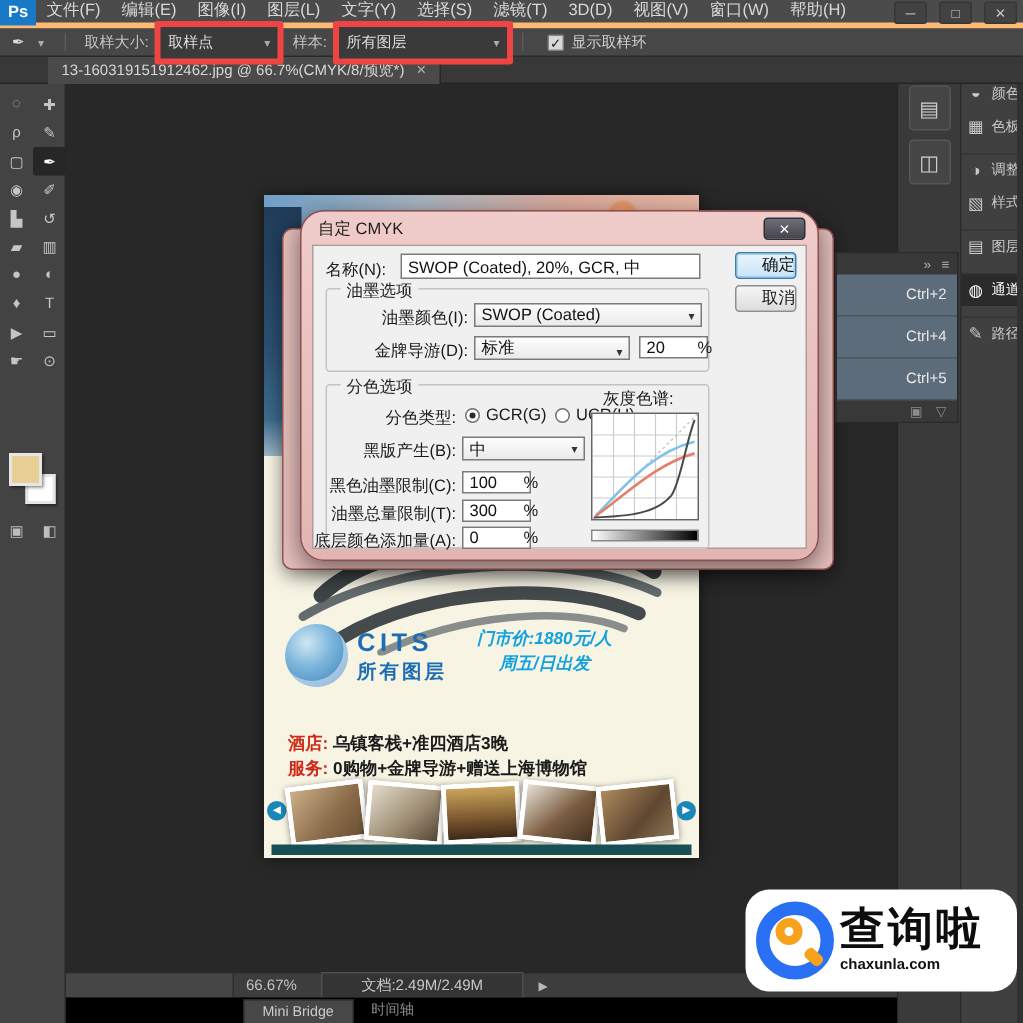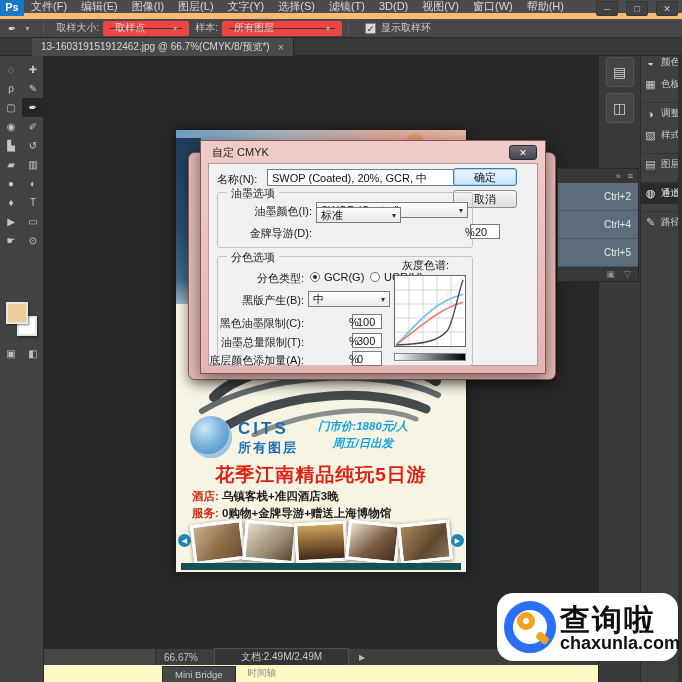--- a/index.html
+++ b/index.html
@@ -1,32 +1,32 @@
 <!DOCTYPE html>
 <html><head>
 <meta charset="utf-8">
 <style>
   * { margin:0; padding:0; box-sizing:border-box; }
   html,body { background:#1d1d1d; }
   body { font-family:"Liberation Sans", sans-serif; }
   #app { position:relative; width:682px; height:682px; background:#272727; overflow:hidden; }
 
   
-  .menubar { position:absolute; left:0; top:0; width:682px; height:19px; background:#4b4b4b; border-bottom:6px solid #fdba74; display:flex; align-items:center; z-index:20; }
+  .menubar { position:absolute; left:0; top:0; width:682px; height:19px; background:#4b4b4b; border-bottom:4px solid #fdba74; display:flex; align-items:center; z-index:20; }
   .ps-logo { width:24px; height:19px; background:#1879c7; color:#fff; font-size:11px; font-weight:bold; display:flex; align-items:center; justify-content:center; }
   .menu-item { font-size:11px; color:#d8d8d8; padding:0 7px; line-height:19px; }
   .win-controls { position:absolute; right:4px; top:1px; display:flex; gap:8px; }
   .win-btn { width:22px; height:15px; color:#c9c9c9; font-size:9px; text-align:center; line-height:15px; background:#424242; border:1px solid #363636; border-radius:2px; }
 
   
   .optionsbar { position:absolute; left:0; top:19px; width:682px; height:19px; background:#474747; border-bottom:1px solid #2a2a2a; display:flex; align-items:center; font-size:10px; color:#cfcfcf; z-index:20; }
   .tool-chip { display:flex; align-items:center; gap:3px; padding:0 8px; color:#ddd; }
   .vsep { width:1px; height:12px; background:#5a5a5a; margin:0 6px; }
   .opt-label { margin:0 4px 0 6px; color:#c4c4c4; }
-  .dd { display:flex; align-items:center; justify-content:space-between; background:#3a3a3a; border:7px solid #ef4444; border-radius:2px; height:15px; padding:0 5px; color:#ddd; }
+  .dd { display:flex; align-items:center; justify-content:space-between; background:#3a3a3a; border:4px solid #ef4444; border-radius:2px; height:29px; padding:0 5px; color:#ddd; }
   .dd-sample { width:86px; } .dd-layers { width:120px; }
   .chev { font-size:8px; color:#aaa; margin-left:6px; }
   .cb-wrap { display:flex; align-items:center; gap:5px; margin-left:10px; }
   .cb { width:11px; height:11px; background:#d8d8d8; border:1px solid #808080; font-size:9px; line-height:10px; text-align:center; color:#222; border-radius:1px; }
 
   
   .tabbar { position:absolute; left:0; top:38px; width:682px; height:18px; background:#383838; border-bottom:1px solid #242424; z-index:18; }
   .doctab { position:absolute; left:32px; top:0; height:18px; background:#4a4a4a; color:#d6d6d6; font-size:10px; display:flex; align-items:center; gap:8px; padding:0 9px; border-right:1px solid #262626; }
   .tab-close { color:#b5b5b5; font-size:11px; }
 
@@ -63,41 +63,41 @@
   .p2 { left:68px; transform:rotate(5deg); background:linear-gradient(135deg,#e4dccd,#9a8a70 60%,#564433); }
   .p3 { left:119px; transform:rotate(-3deg); background:linear-gradient(180deg,#caa45c,#6d4b28 70%,#3c2a18); }
   .p4 { left:171px; transform:rotate(6deg); background:linear-gradient(135deg,#e8e2d6,#7a5c40 55%,#4a3categ424;); background:linear-gradient(135deg,#e8e2d6,#7a5c40 55%,#42311f); }
   .p5 { left:223px; transform:rotate(-6deg); background:linear-gradient(135deg,#ae8a5e,#5f4730 60%,#8a7353); }
   .car-arrow { position:absolute; top:14px; width:13px; height:13px; border-radius:50%; background:#1b87b8; color:#fff; font-size:7px; text-align:center; line-height:13px; }
   .car-left { left:2px; } .car-right { right:2px; }
   .teal-bar { position:absolute; left:5px; top:433px; width:280px; height:7px; background:#184f55; }
 
   
   .dialog-back { position:absolute; left:188px; top:152px; width:368px; height:228px; background:#e6bfbc; border:1px solid #99544f; border-radius:7px; box-shadow:0 4px 12px rgba(0,0,0,.45); z-index:24; }
-  .dialog { position:absolute; left:200px; top:140px; width:346px; height:234px; background:linear-gradient(180deg,#efccca,#e2b5b2); border:1px solid #8c4f4c; border-radius:0; box-shadow:0 5px 16px rgba(0,0,0,.5); z-index:25; }
+  .dialog { position:absolute; left:200px; top:140px; width:346px; height:234px; background:linear-gradient(180deg,#efccca,#e2b5b2); border:1px solid #8c4f4c; border-radius:16px; box-shadow:0 5px 16px rgba(0,0,0,.5); z-index:25; }
   .dlg-title { position:absolute; left:11px; top:4px; font-size:11px; color:#1d1d1d; }
   .dlg-close { position:absolute; top:4px; right:8px; width:28px; height:15px; background:linear-gradient(#6e6e78,#45454d); border:1px solid #2e2e38; border-radius:3px; color:#fff; font-size:9px; text-align:center; line-height:14px; }
   .dlg-body { position:absolute; left:7px; right:7px; top:22px; bottom:7px; background:#f0f0f0; border:1px solid #b09a9a; font-size:11px; color:#1a1a1a; }
   .lab { position:absolute; }
   .tbox { position:absolute; background:#fff; border:1px solid #7a7a7a; font-size:11px; padding:1px 4px; color:#111; overflow:hidden; white-space:nowrap; }
   .combo { position:absolute; background:linear-gradient(#fdfdfd,#eaeaea); border:1px solid #7a7a7a; height:16px; display:flex; align-items:center; justify-content:space-between; padding:0 4px; font-size:11px; color:#111; }
   .combo .chev { color:#333; }
-  .btn { position:absolute; right:20px; width:64px; height:18px; font-size:11px; text-align:center; line-height:17px; border-radius:3px; color:#111; }
+  .btn { position:absolute; right:6px; width:41px; height:18px; font-size:11px; text-align:right; line-height:17px; border-radius:3px; color:#111; }
   .btn-ok { top:4px; background:linear-gradient(#eaf5fd,#c8e4f7); border:1px solid #3c7fb1; box-shadow:0 0 0 1px #a8d2ee inset; }
   .btn-cancel { top:26px; background:linear-gradient(#f6f6f6,#dcdcdc); border:1px solid #8e8e8e; }
   .group { position:absolute; border:1px solid #c3c3c3; border-radius:3px; }
   .g1 { left:8px; top:28px; width:256px; height:56px; }
   .g2 { left:8px; top:92px; width:256px; height:110px; }
   .legend { position:absolute; top:-7px; left:9px; background:#f0f0f0; padding:0 4px; font-size:11px; color:#222; }
   .r-align { text-align:right; }
   .radio { position:absolute; width:10px; height:10px; border:1px solid #707070; border-radius:50%; background:#fff; }
   .radio.sel::after { content:""; position:absolute; left:2px; top:2px; width:4px; height:4px; border-radius:50%; background:#2a2a2a; }
   .graph { position:absolute; left:176px; top:18px; width:72px; height:72px; background:#fff; border:1px solid #666; }
   .rampbar { position:absolute; left:176px; top:96px; width:72px; height:8px; border:1px solid #888; background:linear-gradient(90deg,#ffffff,#000000); }
-  .numbox { width:30px; height:15px;margin-left:44px; }
+  .numbox { width:46px; height:15px; }
 
   
   .channels { position:absolute; left:557px; top:168px; width:82px; background:#3f3f3f; border:1px solid #282828; z-index:28; }
   .ch-head { height:14px; display:flex; justify-content:flex-end; gap:7px; padding:0 5px; color:#b0b0b0; font-size:9px; line-height:14px; background:#383838; }
   .ch-row { height:28px; background:#5d6c7a; border-bottom:1px solid #49555f; color:#eaeaea; font-size:10px; display:flex; align-items:center; justify-content:flex-end; padding-right:7px; }
   .ch-foot { height:14px; background:#383838; display:flex; justify-content:flex-end; gap:9px; padding:0 7px; color:#8d8d8d; font-size:9px; line-height:14px; }
 
   
   .dock { position:absolute; left:598px; top:38px; width:84px; height:644px; background:#404040; border-left:1px solid #252525; z-index:12; }
   .dock-mini { position:absolute; left:0; top:0; width:42px; height:644px; background:#3a3a3a; border-right:1px solid #2c2c2c; }
@@ -108,33 +108,33 @@
   .dock-btn .ico { font-size:11px; width:13px; text-align:center; }
   .dock-btn.gap { margin-top:7px; border-top:1px solid #343434; }
   .dock-btn.active { background:#2a2a2a; color:#fff; }
 
   
   .statusbar { position:absolute; left:44px; top:648px; width:554px; height:17px; background:#3d3d3d; border-top:1px solid #2b2b2b; display:flex; align-items:center; font-size:10px; color:#c2c2c2; z-index:14; }
   .status-filler { width:112px; height:100%; background:#464646; border-right:1px solid #2e2e2e; }
   .zoom-val { padding:0 8px; }
   .doc-info { background:#343434; border:1px solid #4e4e4e; padding:1px 26px; margin-left:8px; color:#c8c8c8; }
   .st-arrow { margin-left:10px; font-size:8px; color:#b8b8b8; }
-  .bottomtabs { position:absolute; left:44px; top:665px; width:554px; height:17px; background:#fef9c3; display:flex; align-items:flex-end; z-index:14; }
+  .bottomtabs { position:absolute; left:44px; top:665px; width:554px; height:17px; background:#000000; display:flex; align-items:flex-end; z-index:14; }
   .tab-mb { margin-left:118px; background:#474747; color:#cccccc; font-size:9.5px; padding:2px 12px 2px; border:1px solid #282828; border-bottom:none; }
   .tab-tl { color:#8a8a8a; font-size:9.5px; padding:2px 12px; }
 
   
   .watermark { position:absolute; left:497px; top:593px; width:181px; height:68px; background:#fff; border-radius:16px; display:flex; align-items:center; z-index:50; }
   .wm-logo { position:relative; width:52px; height:52px; margin-left:7px; flex:0 0 auto; }
   .wm-ring { position:absolute; left:0; top:0; width:52px; height:52px; border:9px solid #2970f5; border-radius:50%; }
   .wm-lens { position:absolute; left:13px; top:11px; width:18px; height:18px; border:6px solid #f6a21d; border-radius:50%; background:#fff; }
   .wm-handle { position:absolute; left:32px; top:33px; width:13px; height:8px; background:#f6a21d; border-radius:3px; transform:rotate(42deg); }
   .wm-text { margin-left:4px; }
   .wm-title { font-size:30px; font-weight:bold; color:#0d0d0d; letter-spacing:2px; line-height:32px; font-family:"Liberation Serif", serif; }
-  .wm-domain { font-size:18px; font-weight:bold; color:#111; line-height:15px; }
+  .wm-domain { font-size:10px; font-weight:bold; color:#111; line-height:15px; }
 
   .edge-strip { position:absolute; right:0; top:38px; width:4px; height:644px; background:#313131; z-index:13; }
 </style>
 </head>
 <body>
 
 <div id="app">
 
   <div class="menubar">
     <div class="ps-logo">Ps</div>
@@ -234,21 +234,20 @@
       <div class="flyer-head">
         <div class="globe"></div>
         <div class="cits-word">CITS</div>
         <div class="cits-sub">所有图层</div>
         <div class="price">
           <div>门市价:1880元/人</div>
           <div>周五/日出发</div>
         </div>
       </div>
 
-      <div class="flyer-title">花季江南精品纯玩5日游</div>
 
       <div class="flyer-rows">
         <div class="f-row"><span class="lbl">酒店: </span><span class="txt">乌镇客栈+准四酒店3晚</span></div>
         <div class="f-row"><span class="lbl">服务: </span><span class="txt">0购物+金牌导游+赠送上海博物馆</span></div>
       </div>
 
       <div class="photos">
         <div class="car-arrow car-left">◀</div>
         <div class="photo p1"></div>
         <div class="photo p2"></div>
@@ -275,21 +274,21 @@
       <div class="btn btn-cancel">取消</div>
 
       <div class="group g1">
         <span class="legend">油墨选项</span>
         <span class="lab r-align" style="left:0; top:11px; width:94px;">油墨颜色(I):</span>
         <div class="combo" style="left:98px; top:9px; width:152px;">
           <span>SWOP (Coated)</span>
           <span class="chev">▾</span>
         </div>
         <span class="lab r-align" style="left:0; top:33px; width:94px;">金牌导游(D):</span>
-        <div class="combo" style="left:98px; top:14px; width:85px;">
+        <div class="combo" style="left:98px; top:31px; width:104px;align-items:flex-end;">
           <span>标准</span>
           <span class="chev">▾</span>
         </div>
         <div class="tbox numbox" style="left:208px; top:31px;">20</div>
         <span class="lab" style="left:247px; top:33px;">%</span>
       </div>
 
       <div class="group g2">
         <span class="legend">分色选项</span>
 

